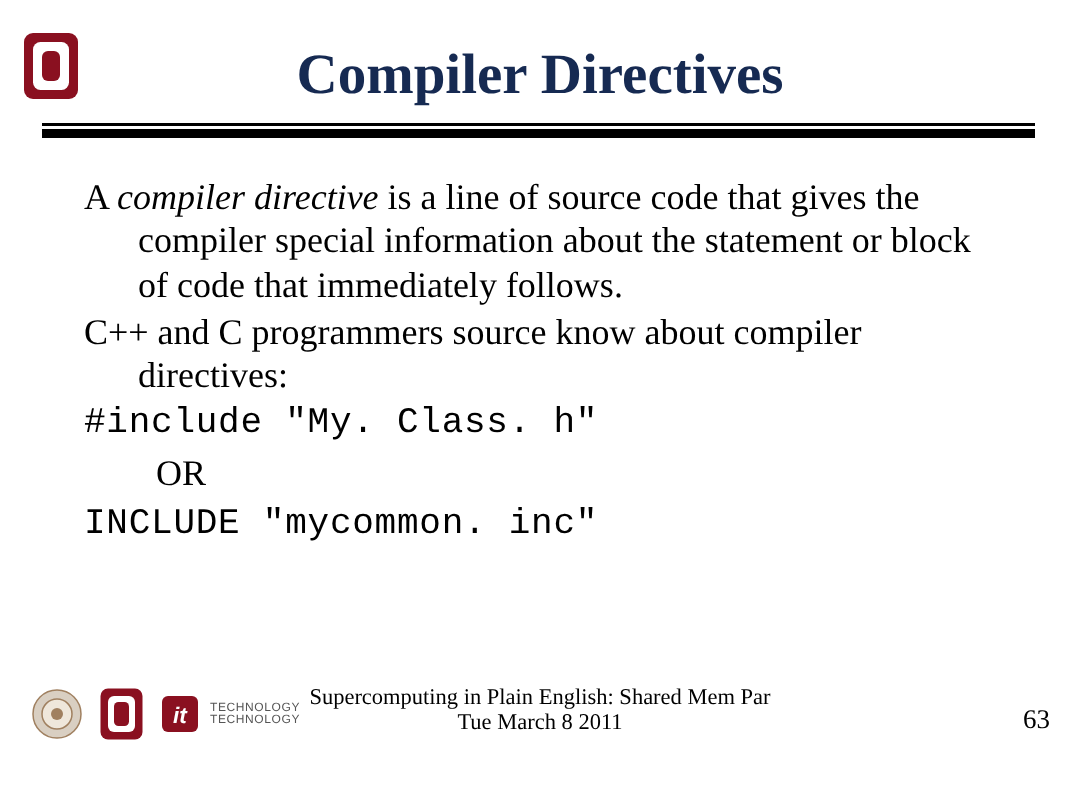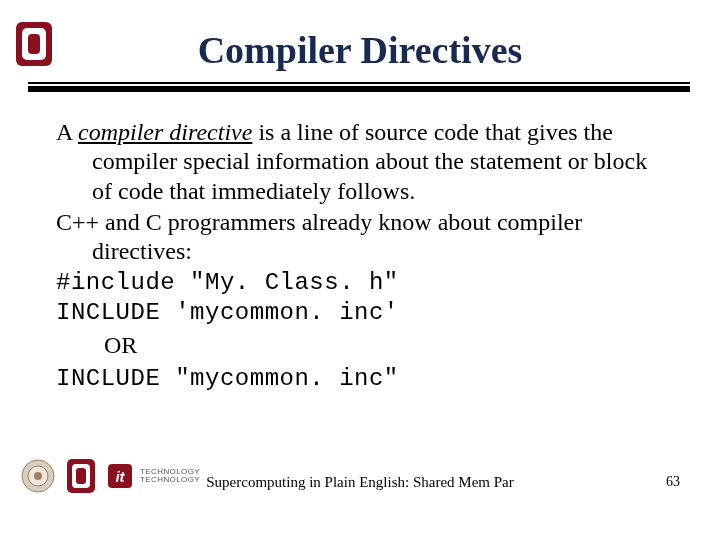--- a/index.html
+++ b/index.html
@@ -20,36 +20,36 @@
   .underline-thin { position: absolute; left: 28px; right: 30px; top: 82px; height: 2px; background: #000; }
   .underline-thick { position: absolute; left: 28px; right: 30px; top: 86px; height: 6px; background: #000; }
 
   
   .body {
     position: absolute; left: 56px; right: 56px; top: 118px;
     font-size: 24px; line-height: 1.22;
   }
   .hang { padding-left: 36px; text-indent: -36px; margin-bottom: 2px; }
   .mono { font-family: "Courier New", Courier, monospace; font-size: 24px; letter-spacing: 0.5px; }
-  .term { font-style: italic; text-decoration: underline; }
+  .term { font-style: italic; }
   .or-line { margin-top: 4px; margin-bottom: 4px; margin-left: 48px; }
 
   
   .footer-logos { position: absolute; left: 20px; bottom: 14px; display: flex; align-items: center; gap: 10px; }
   .badge { width: 36px; height: 36px; }
   .ou-small { width: 30px; height: 36px; }
   .it-mark { display: flex; align-items: center; gap: 6px; }
   .it-glyph { width: 28px; height: 28px; text-align: center; }
   .it-text { font-family: Arial, Helvetica, sans-serif; font-size: 8px; line-height: 1.05; color: #555; letter-spacing: 0.4px; }
 
   .footer-center {
     position: absolute; left: 0; right: 0; bottom: 16px;
     text-align: center; font-size: 15px; line-height: 1.18;
   }
-  .page-num { position: absolute; right: 40px; bottom: 18px; font-size: 14px; }
+  .page-num { position: absolute; right: 20px; bottom: 18px; font-size: 18px; }
 </style>
 </head>
 <body>
 
 <div class="slide">
 
   <div class="logo-ou-top">
     <svg viewBox="0 0 40 48">
       <rect x="2" y="2" width="36" height="44" rx="6" ry="6" fill="#8a1020"></rect>
       <rect x="8" y="8" width="24" height="32" rx="5" ry="5" fill="#fff"></rect>
@@ -58,23 +58,22 @@
   </div>
 
   <div class="title">Compiler Directives</div>
   <div class="underline-thin"></div>
   <div class="underline-thick"></div>
 
   <div class="body">
     <p class="hang">
       <span>A </span><span class="term">compiler directive</span><span> is a line of source code that gives the compiler special information about the statement or block of code that immediately follows.</span>
     </p>
-    <p class="hang">C++ and C programmers already know about compiler directives:</p>
+    <p class="hang">C++ and C programmers source know about compiler directives:</p>
     <p class="mono">#include "My. Class. h"</p>
-    <p class="mono">INCLUDE 'mycommon. inc'</p>
     <p class="or-line">OR</p>
     <p class="mono">INCLUDE "mycommon. inc"</p>
   </div>
 
   <div class="footer-logos">
     <div class="badge">
       <svg viewBox="0 0 36 36">
         <circle cx="18" cy="18" r="16" fill="#d9cfc2" stroke="#a08060" stroke-width="1"></circle>
         <circle cx="18" cy="18" r="10" fill="#efe7db" stroke="#a08060" stroke-width="1"></circle>
         <circle cx="18" cy="18" r="4" fill="#a08060"></circle>
@@ -96,17 +95,18 @@
       </div>
       <div class="it-text">
         <div>TECHNOLOGY</div>
         <div>TECHNOLOGY</div>
       </div>
     </div>
   </div>
 
   <div class="footer-center">
     <div>Supercomputing in Plain English: Shared Mem Par</div>
+    <div>Tue March 8 2011</div>
   </div>
 
   <div class="page-num">63</div>
 
 </div>
 
 </body></html>

